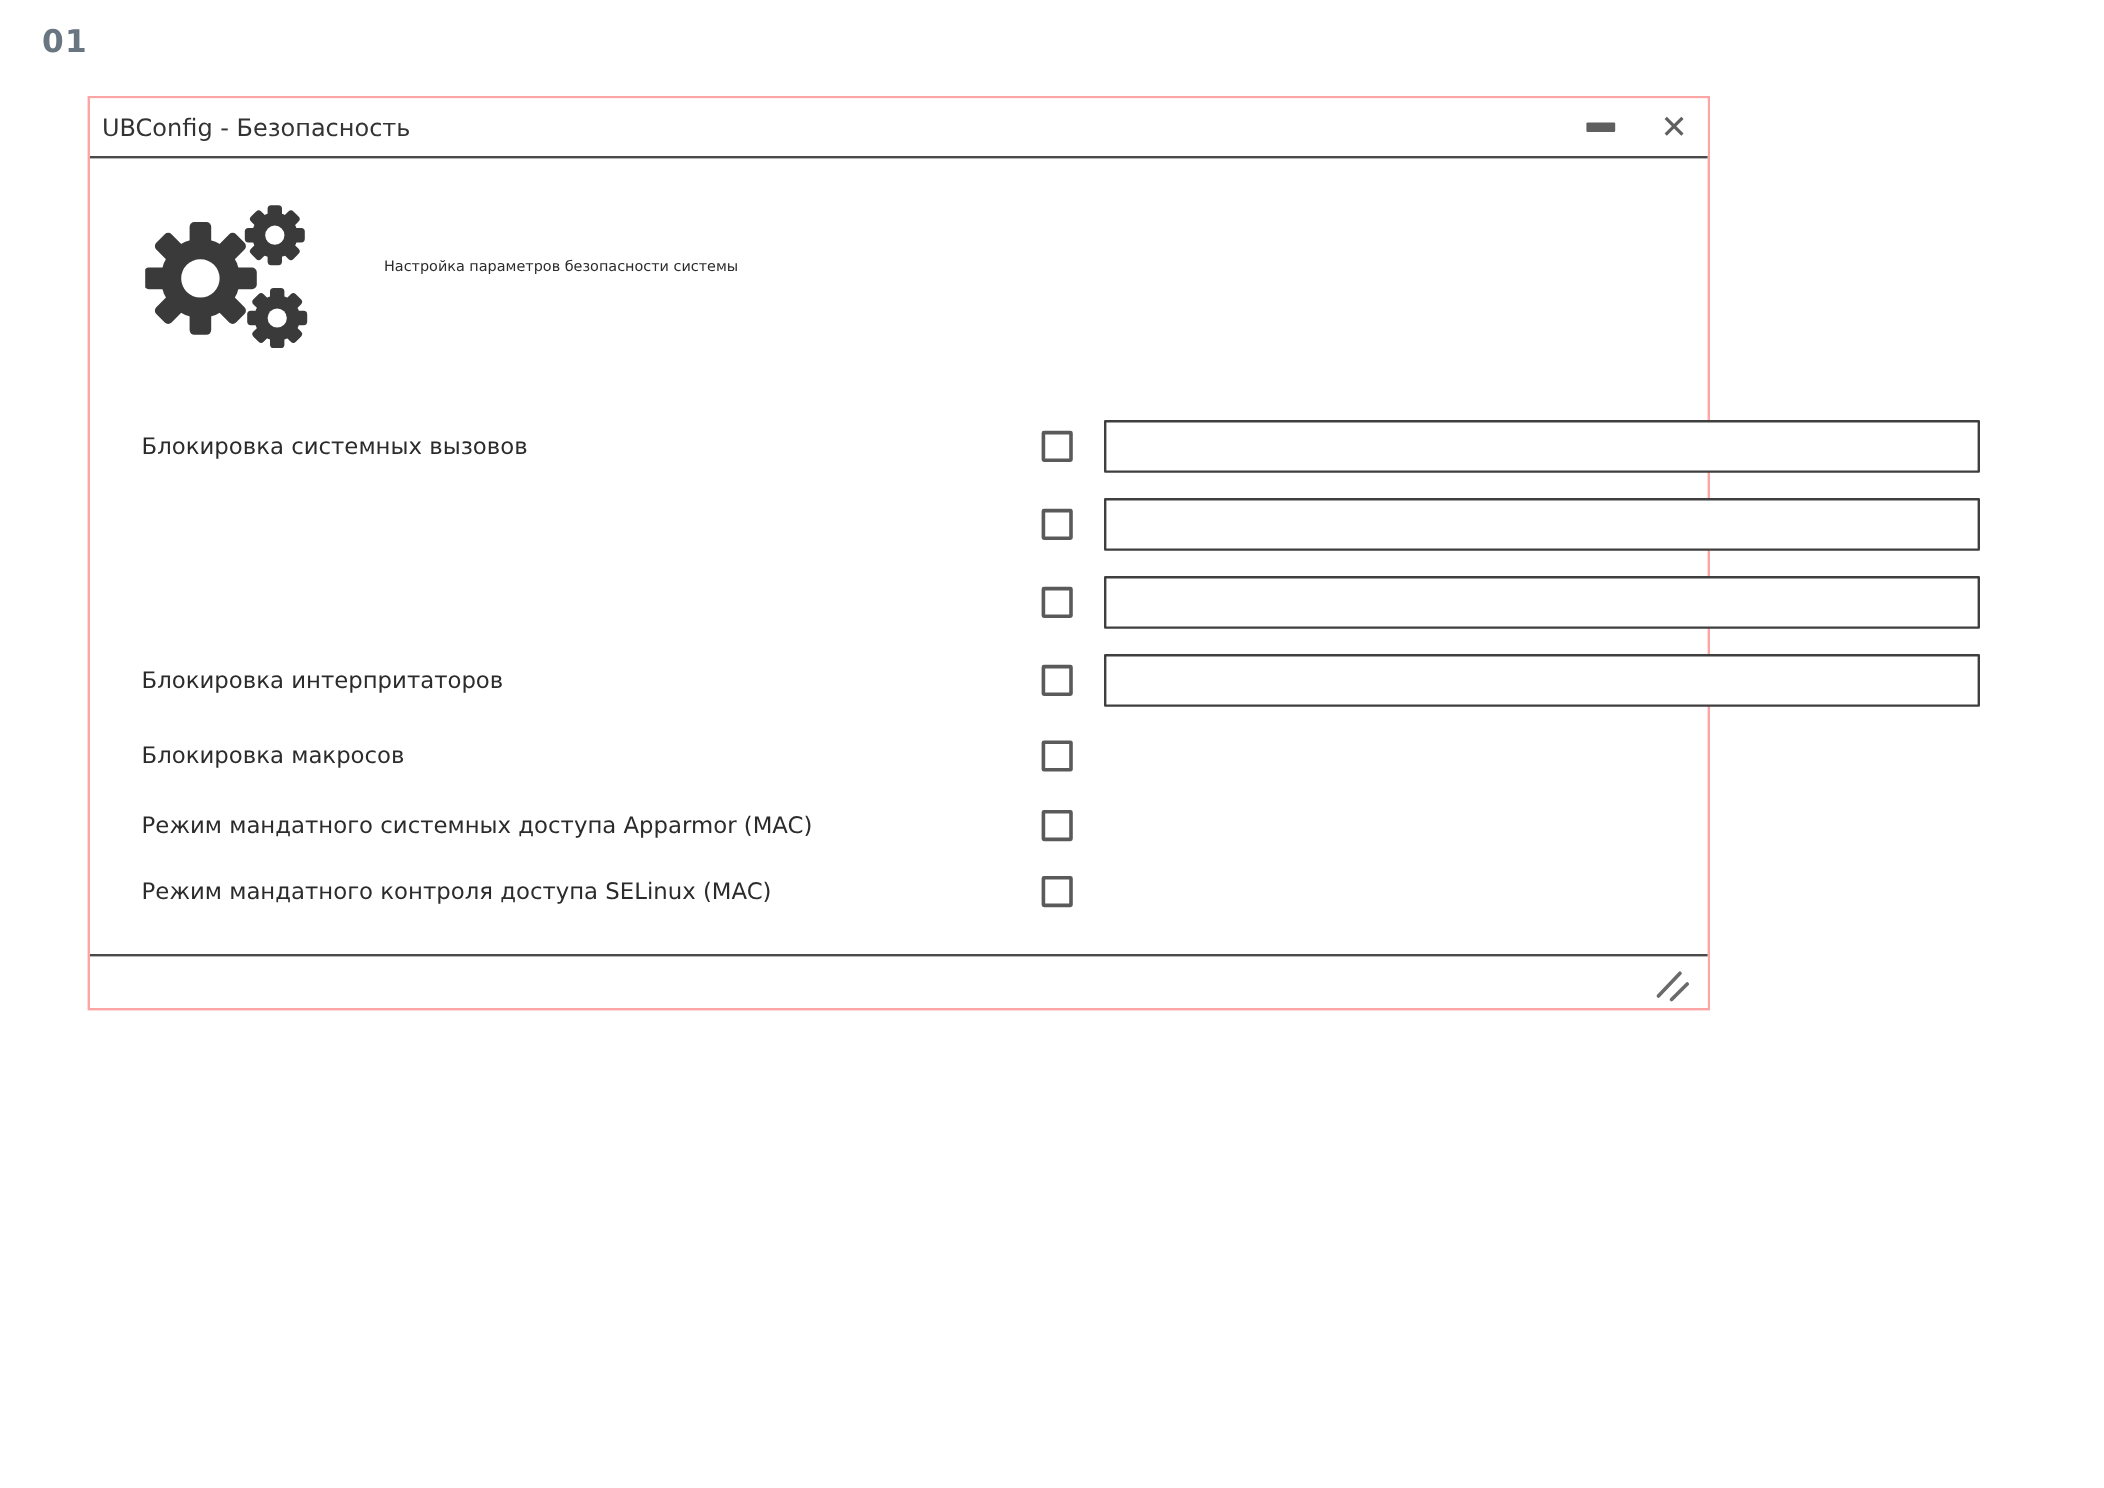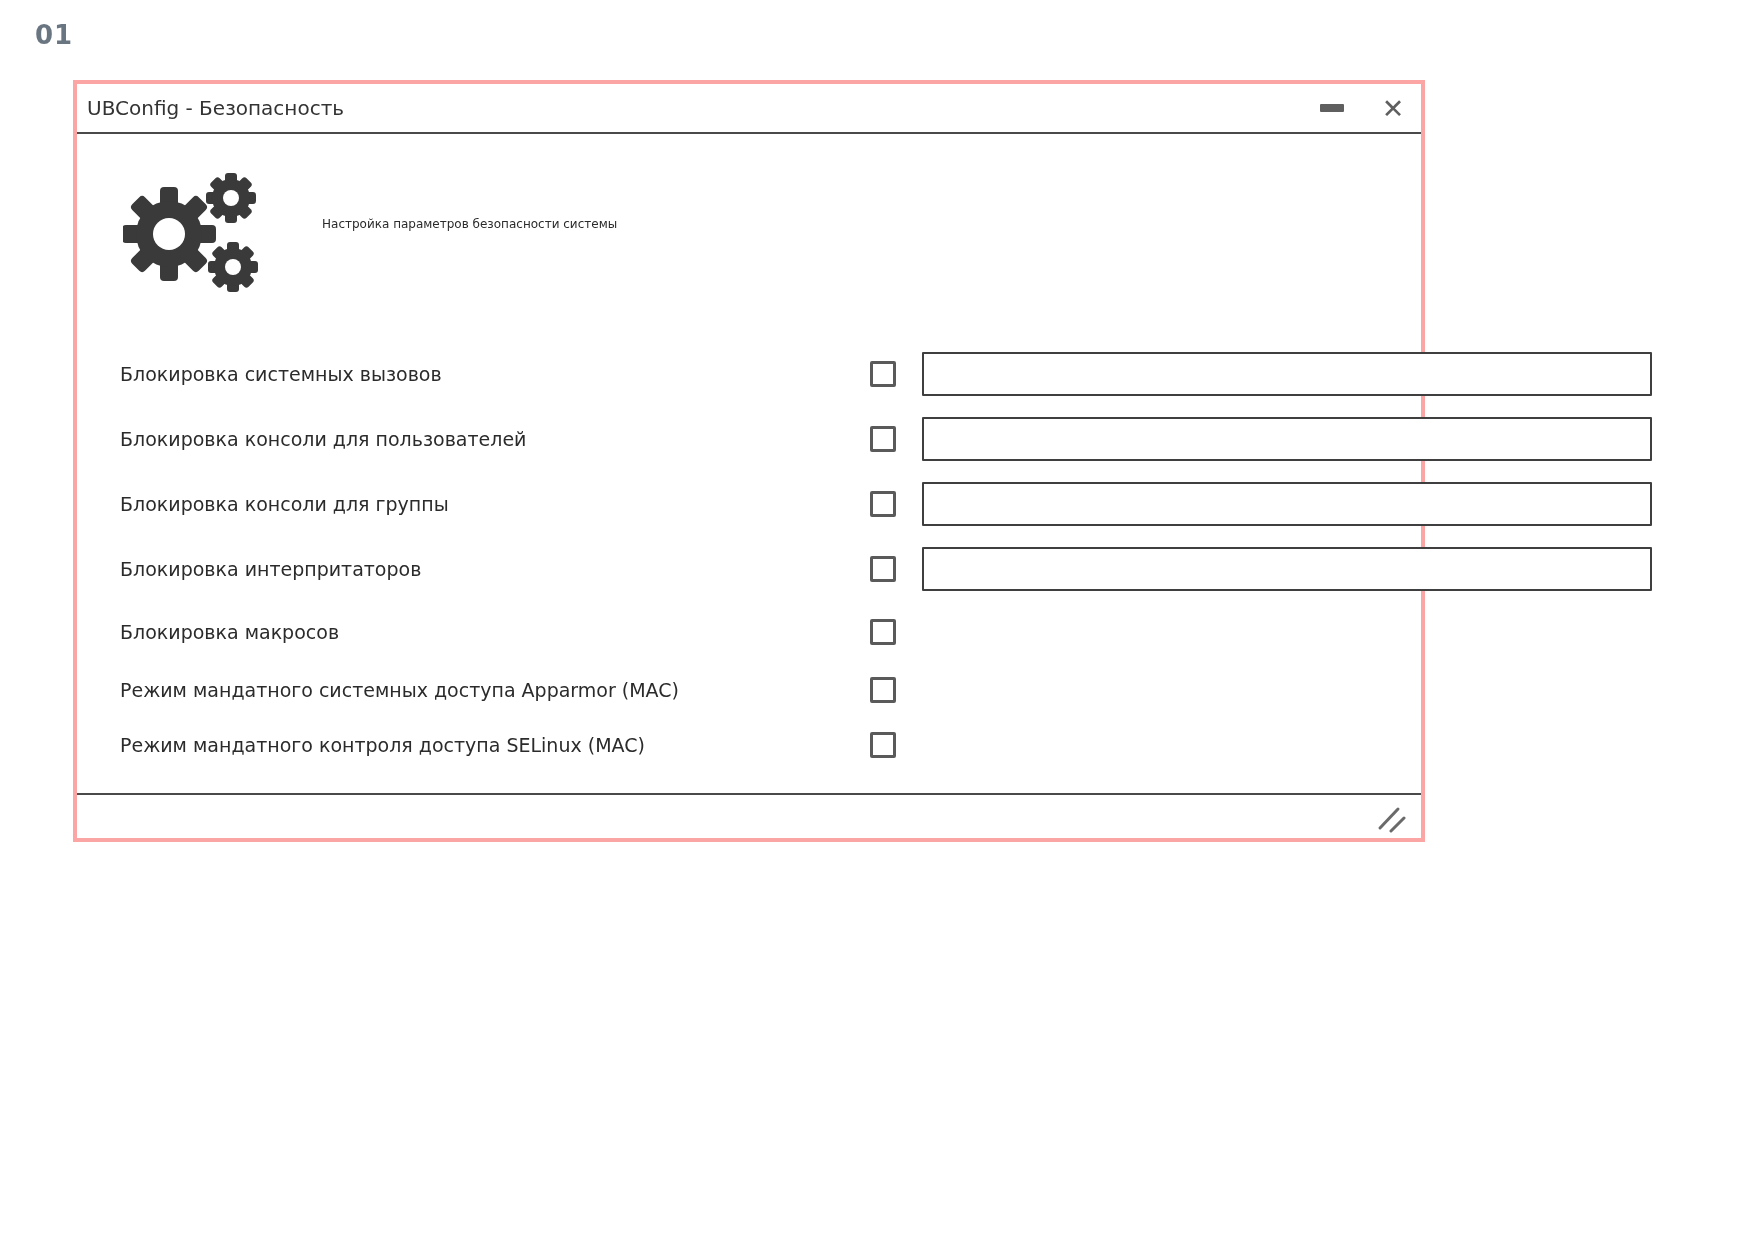--- a/index.html
+++ b/index.html
@@ -20,21 +20,21 @@
     color: #697580;
     letter-spacing: 1px;
     text-align: right;
   }
 
   .window {
     position: absolute;
     left: 73px; top: 80px;
     width: 1352px; height: 762px;
     background: #ffffff;
-    border: 4px solid #fca5a5;
+    border: 2px solid #fca5a5;
   }
 
   
   .titlebar {
     position: absolute;
     left: 0; right: 0; top: 0;
     height: 50px;
     border-bottom: 2px solid #4a4a4a;
     display: flex;
     align-items: center;
@@ -189,27 +189,25 @@
   </svg>
   <div class="heading">Настройка параметров безопасности системы</div>
 
   <div class="row" style="top:268px">
     <span class="row-label">Блокировка системных вызовов</span>
     <span class="checkbox"></span>
     <input class="text-input" type="text" value="" style="">
   </div>
 
   <div class="row" style="top:333px">
-    <span class="row-label">Блокировка консоли для пользователей</span>
     <span class="checkbox"></span>
     <input class="text-input" type="text" value="" style="">
   </div>
 
   <div class="row" style="top:398px">
-    <span class="row-label">Блокировка консоли для группы</span>
     <span class="checkbox"></span>
     <input class="text-input" type="text" value="" style="">
   </div>
 
   <div class="row" style="top:526px">
     <span class="row-label">Блокировка макросов</span>
     <span class="checkbox"></span>
   </div>
 
   <div class="row" style="top:463px">

